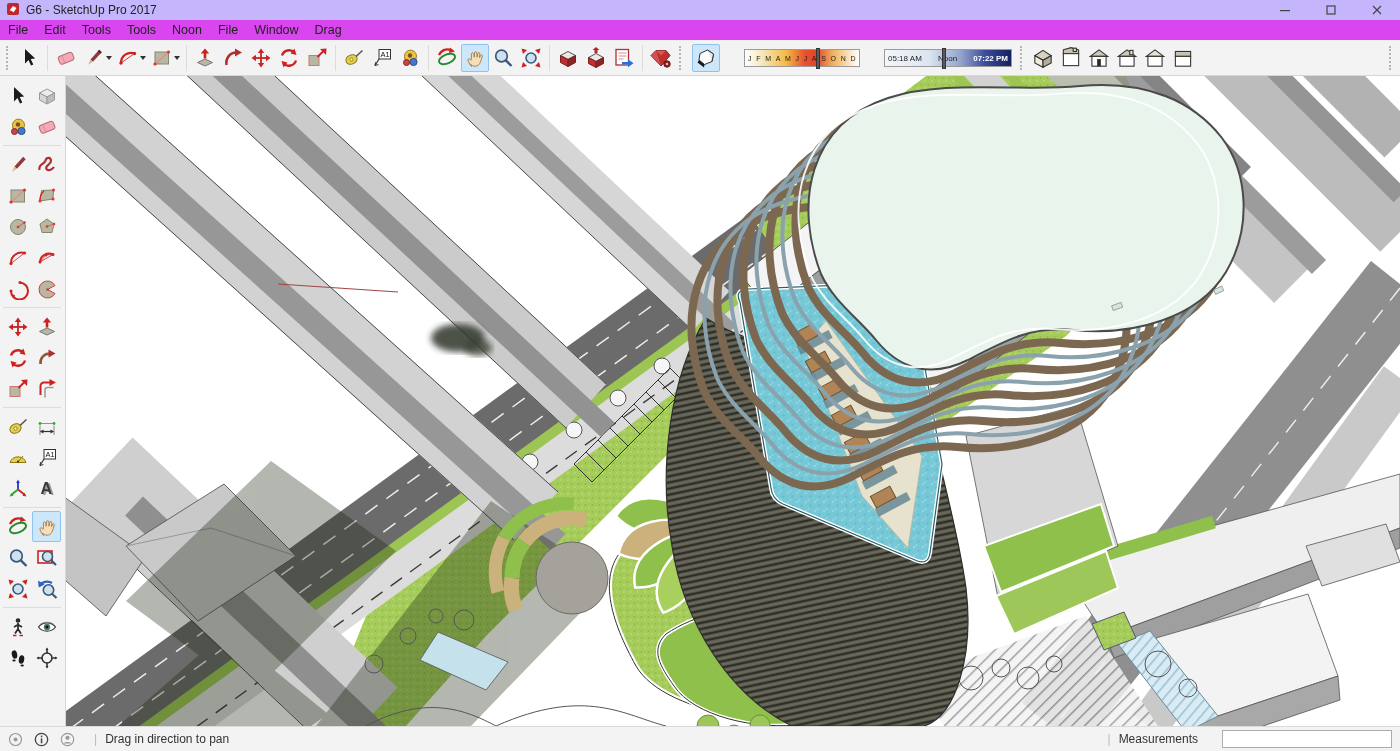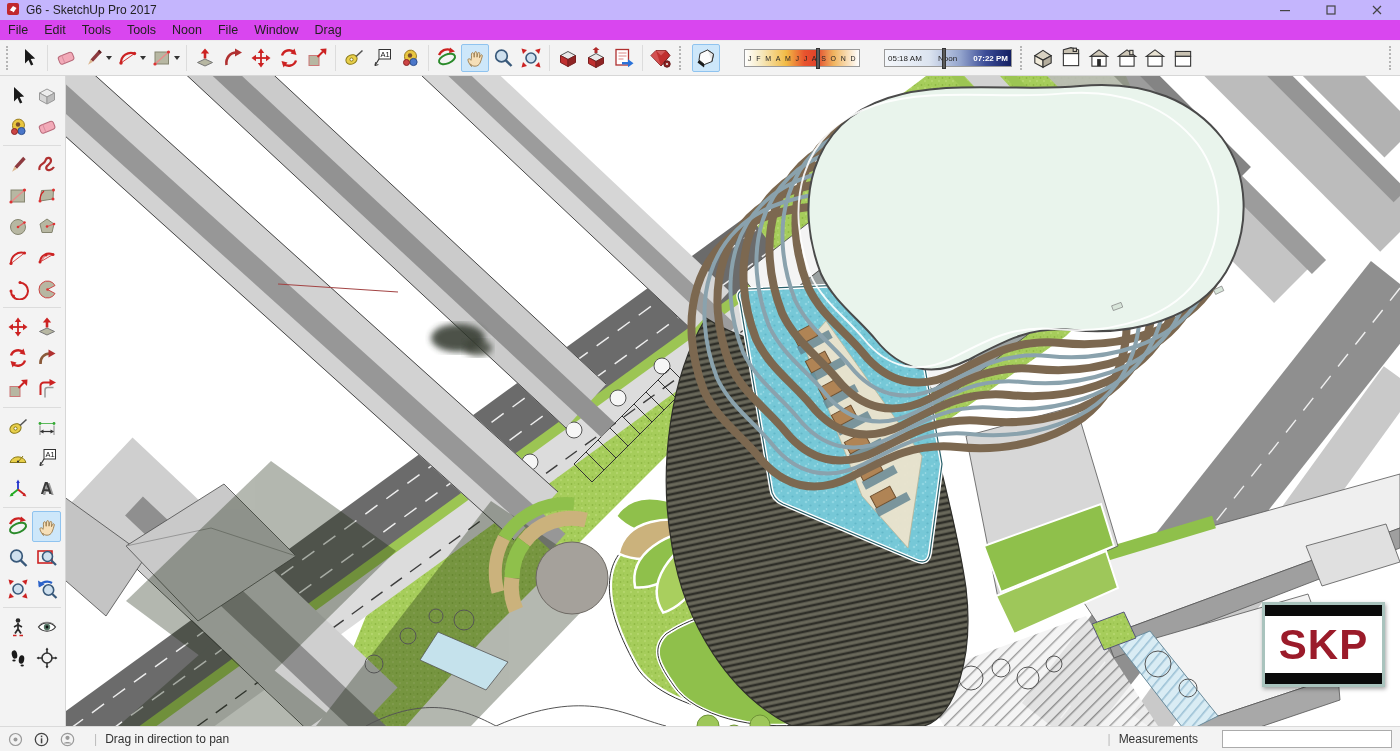--- a/index.html
+++ b/index.html
@@ -877,23 +877,20 @@
     </g>
 
     <g>
       <ellipse cx="392" cy="262" rx="27" ry="14" fill="#2f352c" opacity=".85" filter="url(#blr)"></ellipse>
       <ellipse cx="412" cy="272" rx="14" ry="8" fill="#3a4034" opacity=".8" filter="url(#blr)"></ellipse>
       <path d="M212,208 L332,216" stroke="#a34444" stroke-width="1.2" fill="none"></path>
       <path d="M430,650 C520,610 560,640 600,650" stroke="#555" stroke-width="1" fill="none"></path>
       <path d="M300,650 C360,618 400,634 430,650" stroke="#555" stroke-width="1" fill="none"></path>
     </g>
   </svg>
-  <div class="watermark">
-    <span class="wm-text">SKP</span>
-  </div>
 </div>
 
 <div class="statusbar">
   <svg class="sicon" viewBox="0 0 15 15">
       <circle cx="7.5" cy="7.5" r="6" fill="none" stroke="#9a9a9a" stroke-width="1.2"></circle>
       <circle cx="7.5" cy="7.5" r="2" fill="#9a9a9a"></circle>
     </svg>
   <svg class="sicon" viewBox="0 0 15 15">
       <circle cx="7.5" cy="7.5" r="6.2" fill="none" stroke="#444" stroke-width="1.3"></circle>
       <rect x="6.8" y="6.3" width="1.5" height="5" fill="#444"></rect>

